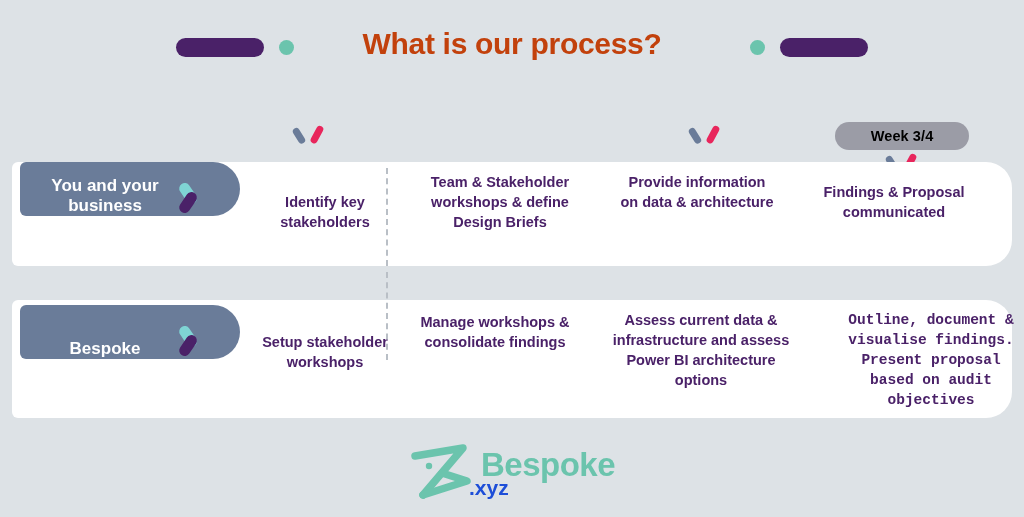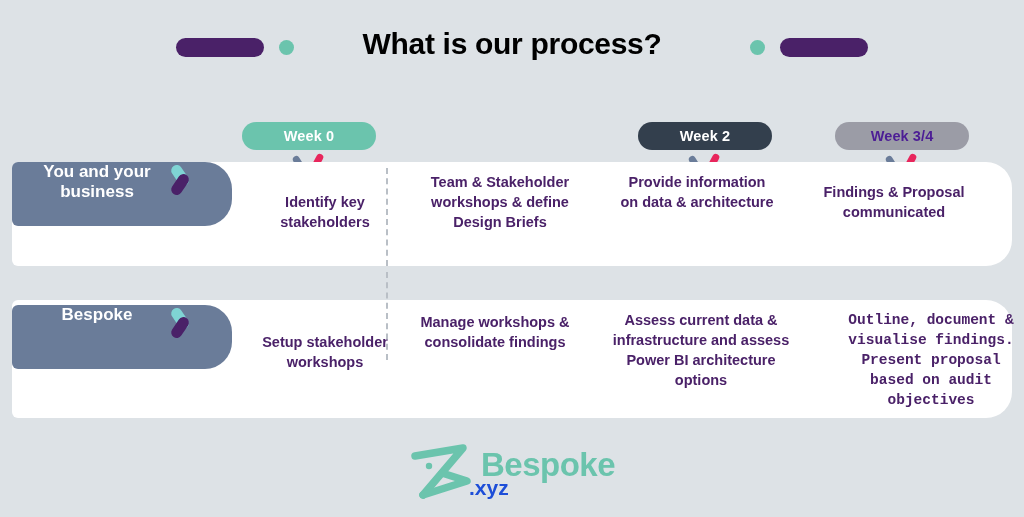--- a/index.html
+++ b/index.html
@@ -48,21 +48,21 @@
   .deco-dot.right { left: 750px; }
 
   .page-title {
     position: absolute;
     top: 27px;
     left: 0;
     width: 1024px;
     text-align: center;
     font-size: 30px;
     font-weight: bold;
-    color: #000000;
+    color: #c2410c;
     letter-spacing: -0.3px;
   }
 
   
   .week-row {
     position: absolute;
     top: 122px;
     left: 0;
     width: 1024px;
     height: 50px;
@@ -149,27 +149,27 @@
     left: 386px;
     width: 0;
     border-left: 2px dashed #b9bfc6;
   }
   .divider.d1 { top: 168px;  height: 98px; }
   .divider.d2 { top: 272px;  height: 88px; }
 
   
   .row-label {
     position: absolute;
-    left: 12px;
+    left: 20px;
     width: 220px;
-    height: 64px;
+    height: 54px;
     background: #6A7C99;
     border-radius: 6px 27px 27px 6px;
     display: flex;
-    align-items: flex-start;
+    align-items: flex-end;
   }
   .row-label.r1 { top: 162px; }
   .row-label.r2 { top: 305px; }
 
   .row-label-text {
     flex: 1;
     text-align: center;
     color: #ffffff;
     font-size: 17px;
     font-weight: bold;
@@ -241,45 +241,43 @@
   <div class="deco-pill left"></div>
   <div class="deco-dot  left"></div>
   <div class="page-title">What is our process?</div>
   <div class="deco-dot  right"></div>
   <div class="deco-pill right"></div>
 </div>
 
 <div class="week-row">
 
   <div class="week-cell" style="left:212px;">
-    <div class="week-pill" style="background: rgb(107, 196, 173); color: rgb(255, 255, 255);">Week 0</div>
     <div class="tick-check">
       <span class="seg l"></span>
       <span class="seg r"></span>
     </div>
   </div>
 
   <div class="week-cell" style="left:405px;">
     <div class="week-pill" style="background: rgb(74, 33, 104); color: rgb(255, 255, 255); margin-top: 40px;">Week 1</div>
     <div class="tick-check">
       <span class="seg l"></span>
       <span class="seg r"></span>
     </div>
   </div>
 
   <div class="week-cell" style="left:608px;">
-    <div class="week-pill" style="background: rgb(51, 63, 77); color: rgb(255, 255, 255);">Week 2</div>
     <div class="tick-check">
       <span class="seg l"></span>
       <span class="seg r"></span>
     </div>
   </div>
 
   <div class="week-cell" style="left:805px;">
-    <div class="week-pill" style="background: rgb(155, 156, 166); color: #4c1d95;">Week 3/4</div>
+    <div class="week-pill" style="background: rgb(155, 156, 166); color: #000000;">Week 3/4</div>
     <div class="tick-check">
       <span class="seg l"></span>
       <span class="seg r"></span>
     </div>
   </div>
 
 </div>
 
 <div class="card row1">
   <div class="card-cells">

